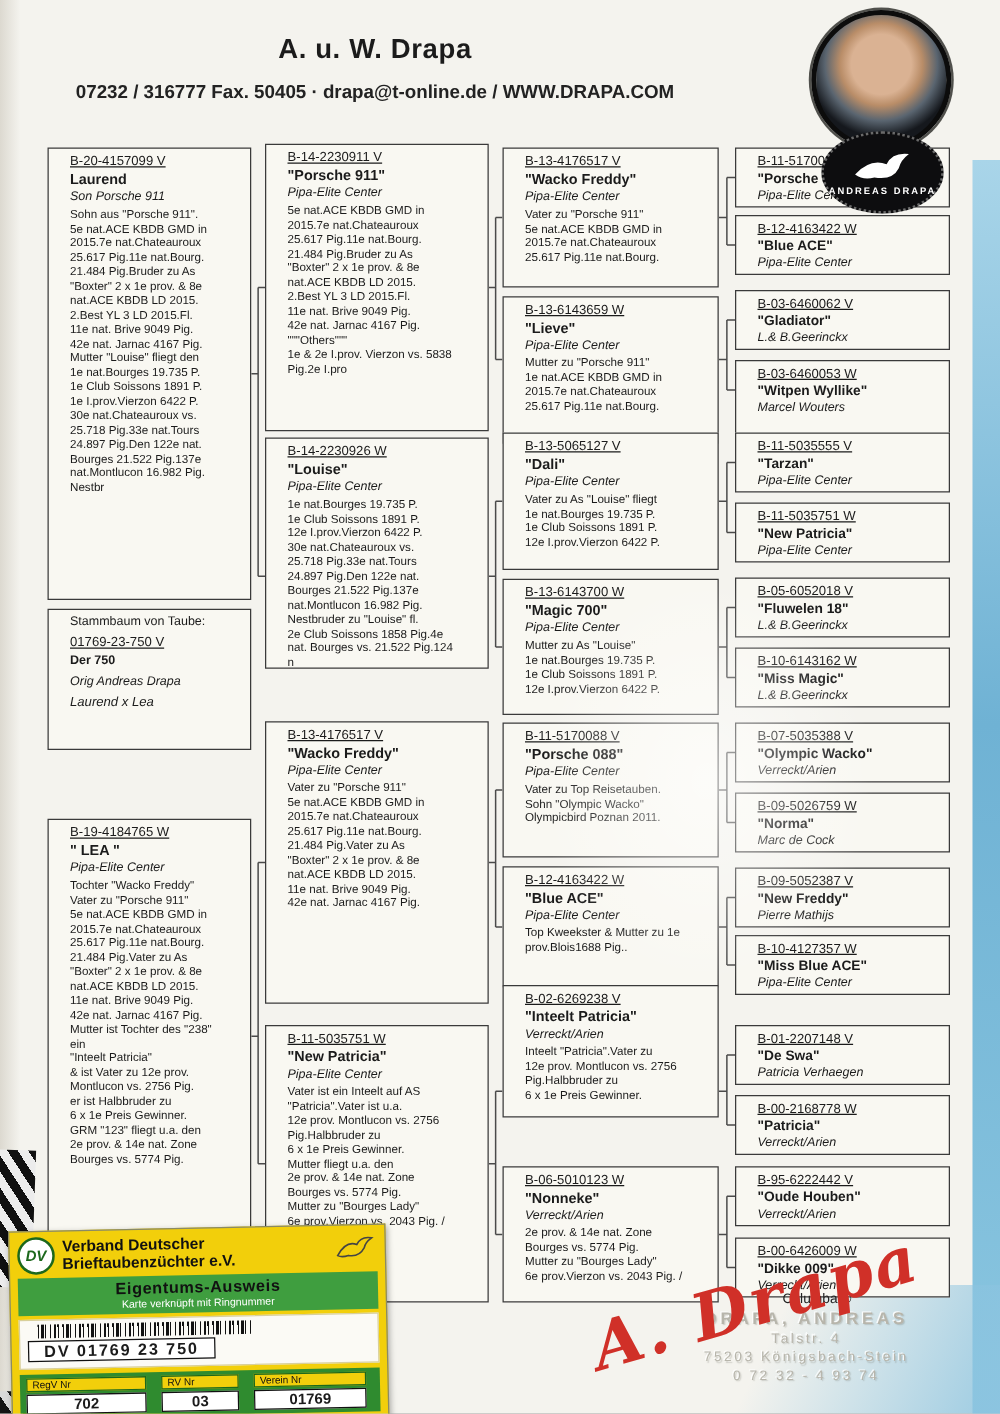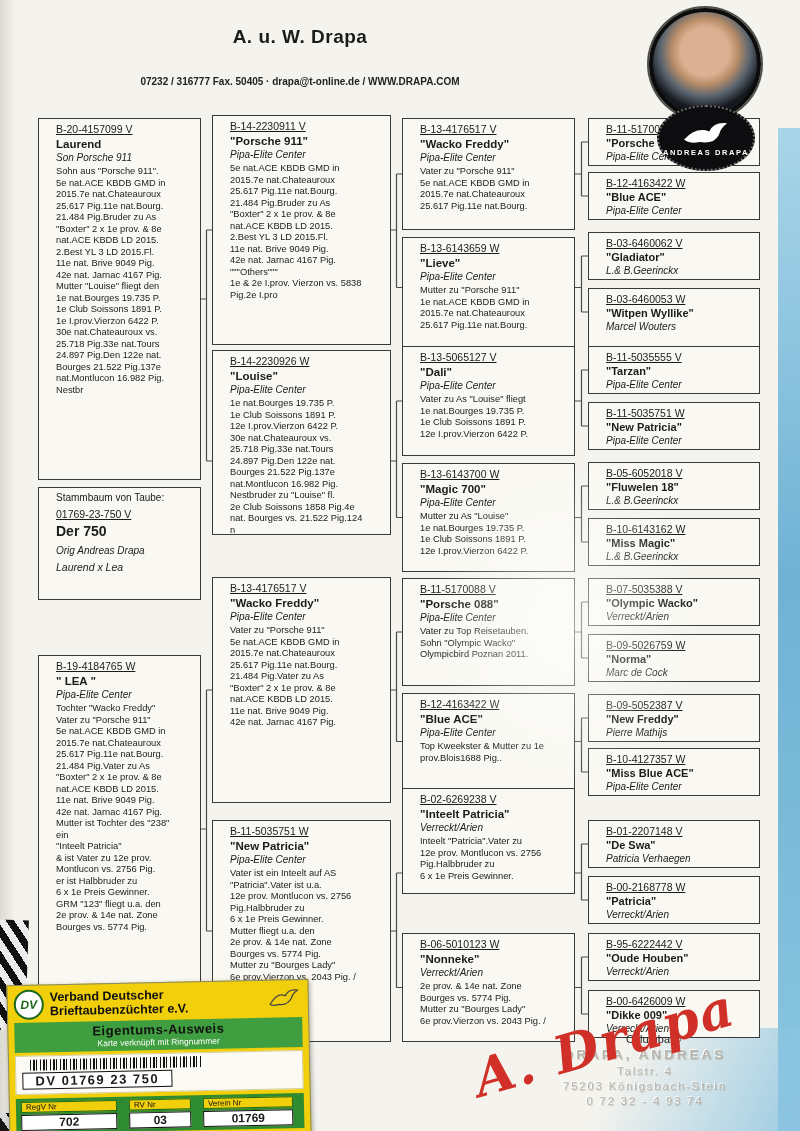--- a/index.html
+++ b/index.html
@@ -15,23 +15,23 @@
                background:linear-gradient(115deg,rgba(170,212,232,0) 25%,rgba(140,196,224,.85)); }
   .stripes { position:absolute; left:-5px; top:920px; width:32px; height:110px; z-index:1;
              background:repeating-linear-gradient(55deg,#101010 0 7px,#ececec 7px 14px); transform:rotate(2deg); }
   .corner-dark { position:absolute; left:0; bottom:0; width:90px; height:18px; z-index:1;
                  background:repeating-linear-gradient(55deg,#151515 0 8px,#d9d9d9 8px 15px); }
   .ghost { position:absolute; left:430px; top:460px; width:270px; height:330px; z-index:3; pointer-events:none;
            background:radial-gradient(ellipse at center,rgba(255,255,255,.55),rgba(255,255,255,0) 70%); }
 
   
   .hdr { position:absolute; left:60px; top:26px; width:480px; text-align:center; z-index:2; }
-  .hdr-name { font-size:19px; font-weight:bold; letter-spacing:.5px; }
+  .hdr-name { font-size:22px; font-weight:bold; letter-spacing:.5px; }
   .hdr-addr { font-size:17px; font-weight:bold; margin-top:8px; }
-  .hdr-contact { font-size:10px; font-weight:bold; margin-top:28px; color:#222; }
+  .hdr-contact { font-size:15px; font-weight:bold; margin-top:13px; color:#222; }
 
   
   .stamp { position:absolute; left:642px; top:8px; width:128px; height:170px; z-index:4; }
   .stamp-photo { position:absolute; left:7px; top:0; width:112px; height:112px; border-radius:50%;
                  background:radial-gradient(circle at 50% 38%, #dab293 0 24px, #b98d68 33px, #5a6570 45px, #15181d 58px);
                  border:4px solid #0c0c0c; box-shadow:0 0 0 2px #50504c; }
   .stamp-badge { position:absolute; left:15px; top:97px; width:98px; height:66px; background:#0d0d0f;
                  border-radius:50%; border:2px dotted #6a6a6a; display:flex; flex-direction:column;
                  align-items:center; justify-content:center; gap:2px; }
   .stamp-badge svg { width:56px; height:26px; }
@@ -43,21 +43,21 @@
   .pname { font-size:11.5px; font-weight:bold; margin-bottom:2px; }
   .loft  { font-size:10px; font-style:italic; margin-bottom:3px; }
   .pbody { font-size:9.3px; line-height:1.24; white-space:pre-line; }
   .c1 { left:38px;  width:163px; }
   .c2 { left:212px; width:179px; }
   .c3 { left:402px; width:173px; }
   .c4 { left:588px; width:172px; }
   .c4 .pname { font-size:11px; }
   .c4 .ring  { margin-bottom:2px; }
   .subject .sub-label { font-size:10px; margin-bottom:5px; }
-  .subject .pname { font-size:14px; margin:3px 0 6px; }
+  .subject .pname { font-size:10px; margin:3px 0 6px; }
   .subject .parents { font-size:10.5px; margin-top:5px;font-style:italic; }
   .connectors { position:absolute; left:0; top:0; z-index:1; pointer-events:none; }
 
   
   .sticker { position:absolute; left:8px; top:982px; width:302px; background:#f2cf0b;
              border:1px solid #8a8a66; box-shadow:1px 2px 5px rgba(0,0,0,.35);
              transform:rotate(-1.2deg); z-index:6; padding:4px 6px 6px; }
   .st-top { display:flex; align-items:center; gap:6px; }
   .st-logo { width:30px; height:30px; border-radius:50%; background:#fff; border:2px solid #1c681c;
              color:#1c681c; font-weight:bold; font-size:12px; font-style:italic;

